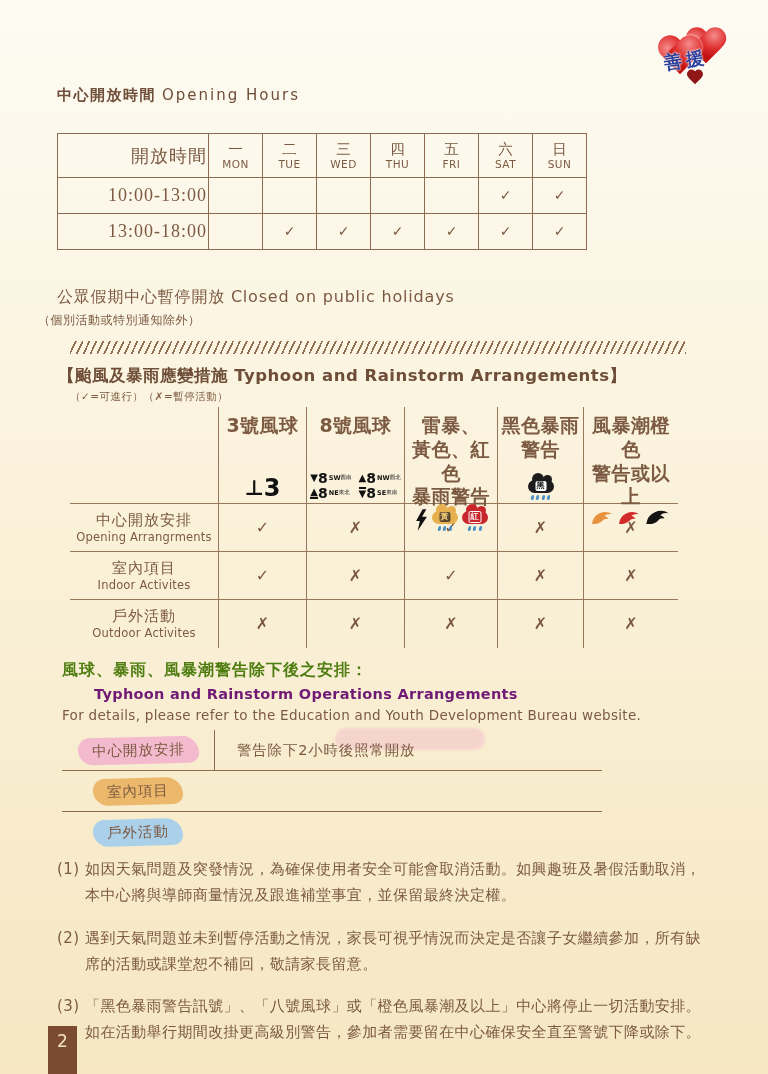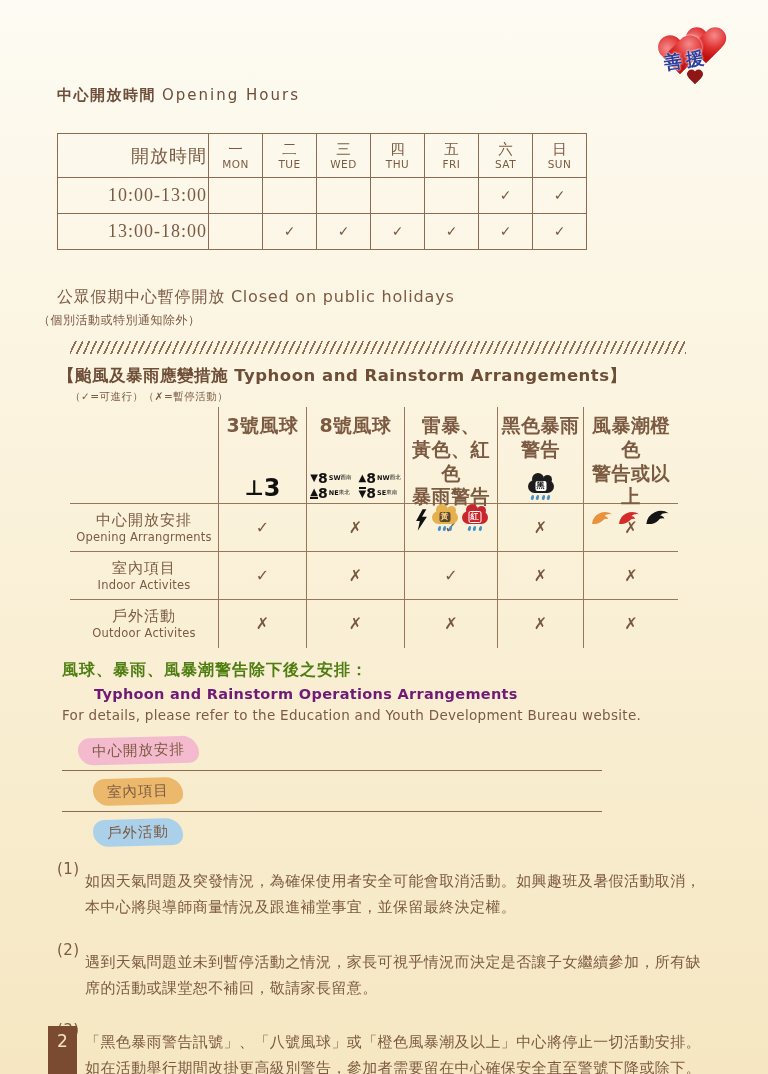--- a/index.html
+++ b/index.html
@@ -117,21 +117,21 @@
   .hl-blue{background:rgba(158,205,238,.85);}
   .swash{position:absolute;height:22px;top:9px;border-radius:12px;opacity:.55;filter:blur(1px);z-index:-1;}
   .sw-pink{left:120px;width:150px;top:-2px;background:#f2a8cd;opacity:.35;}
   .sw-orange{left:120px;width:235px;background:#e9ab52;}
   .sw-blue{left:120px;width:255px;background:#9ecdee;}
 
   
   .notes{position:absolute;left:57px;top:856px;width:650px;}
   .note{display:flex;margin-bottom:16px;font-size:15px;line-height:1.75;letter-spacing:.4px;}
   .note .n{width:28px;flex:none;}
-  .note .t{flex:1;margin-top:12px;}
+  .note .t{flex:1;}
 
   
   .pagebox{position:absolute;left:48px;top:1026px;width:29px;height:48px;background:#7a4b30;color:#f3e2c1;font-size:17px;text-align:center;padding-top:5px;box-sizing:border-box;}
 </style>
 </head>
 <body>
 
 <div class="logo">
   <div class="heart h-back"></div>
   <div class="heart h-front"></div>
@@ -382,20 +382,21 @@
 
 <div class="af-title">風球、暴雨、風暴潮警告除下後之安排：</div>
 <div class="af-en">Typhoon and Rainstorm Operations Arrangements</div>
 <div class="af-sub">For details, please refer to the Education and Youth Development Bureau website.</div>
 
 <div class="af-table">
   <div class="af-row lined">
     <div class="af-lblcell">
         <span class="hl hl-pink">中心開放安排</span>
       </div>
+    <div class="af-desc"><span class="swash sw-pink"></span><span>警告除下2小時後照常開放</span></div>
   </div>
   <div class="af-row lined">
     <div class="af-lblcell">
         <span class="hl hl-orange">室內項目</span>
       </div>
   </div>
   <div class="af-row">
     <div class="af-lblcell">
         <span class="hl hl-blue">戶外活動</span>
       </div>

